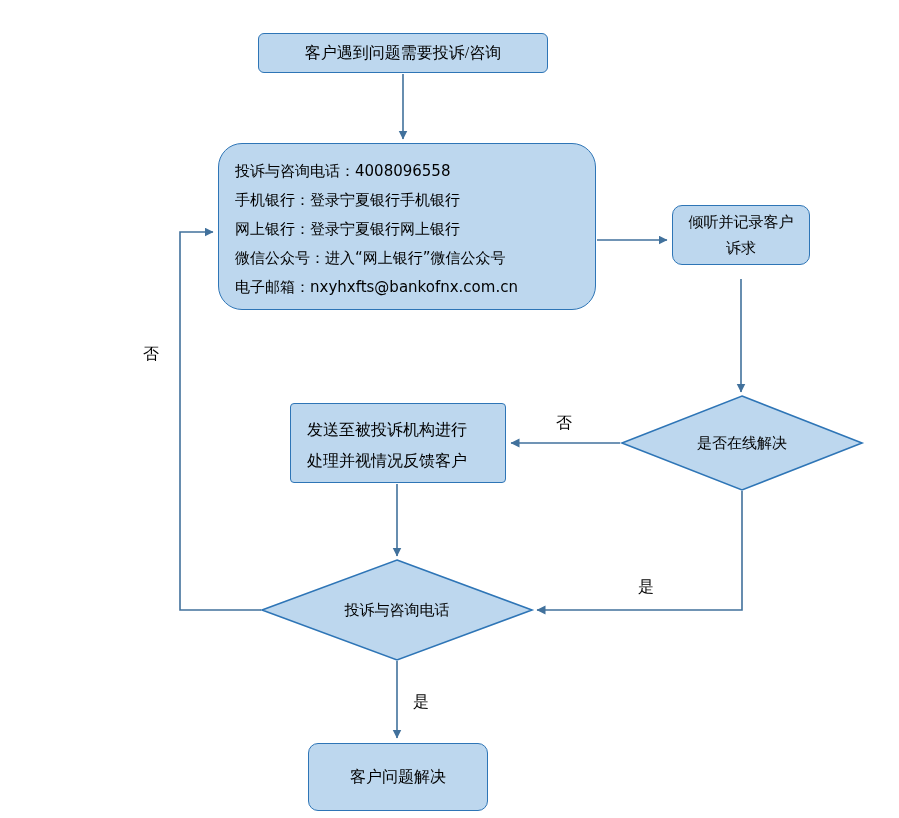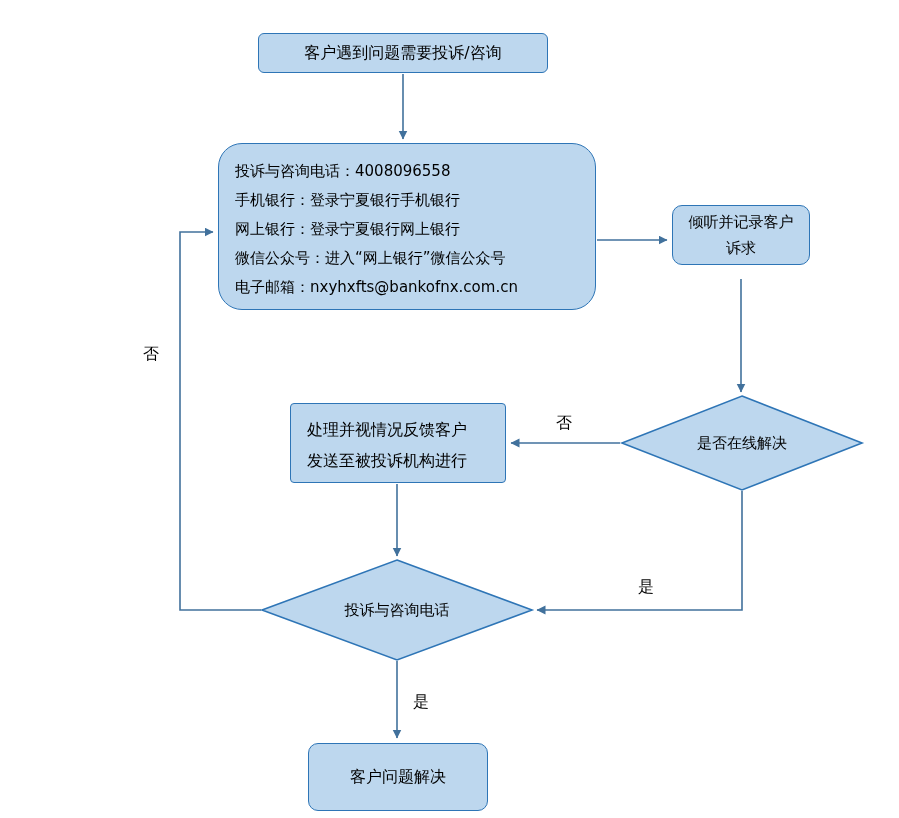--- a/index.html
+++ b/index.html
@@ -26,21 +26,21 @@
     border: 1.6px solid var(--border, #2e75b6);
     color: var(--text, #000000);
     font-size: 15px;
   }
   .center-flex {
     display: flex;
     align-items: center;
     justify-content: center;
     text-align: center;
   }
-  .node-start   { left: 258px; top: 33px;  width: 290px; height: 40px; border-radius: 6px; font-size: 16px; }
+  .node-start   { left: 258px; top: 33px;  width: 290px; height: 40px; border-radius: 6px; font-size: 16px; font-family: Liberation Serif, serif; }
   .node-channels{ left: 218px; top: 143px; width: 378px; height: 167px; border-radius: 24px; padding: 13px 10px 1px 16px; }
   .node-channels div { line-height: 29px; white-space: nowrap; }
   .node-listen  { left: 672px; top: 205px; width: 138px; height: 60px; border-radius: 10px; line-height: 26px; padding: 0 14px; }
   .node-forward { left: 290px; top: 403px; width: 216px; height: 80px; border-radius: 4px; padding: 10px 16px; font-size: 16px; }
   .node-forward div { line-height: 31px; white-space: nowrap; }
   .node-resolved{ left: 308px; top: 743px; width: 180px; height: 68px; border-radius: 10px; font-size: 16px; }
   .diamond-label {
     position: absolute;
     color: var(--text, #000000);
     font-size: 15px;
@@ -101,22 +101,22 @@
     <div>网上银行：登录宁夏银行网上银行</div>
     <div>微信公众号：进入“网上银行”微信公众号</div>
     <div>电子邮箱：nxyhxfts@bankofnx.com.cn</div>
   </div>
 
   <div class="node node-listen center-flex">
     <span>倾听并记录客户诉求</span>
   </div>
 
   <div class="node node-forward">
+    <div>发送至被投诉机构进行</div>
     <div>处理并视情况反馈客户</div>
-    <div>发送至被投诉机构进行</div>
   </div>
 
   <div class="node node-resolved center-flex">
     <span>客户问题解决</span>
   </div>
 
   <div class="diamond-label diamond-label-online">是否在线解决</div>
   <div class="diamond-label diamond-label-satisfied">投诉与咨询电话</div>
 
   <div class="edge-label edge-label-no-online">否</div>

